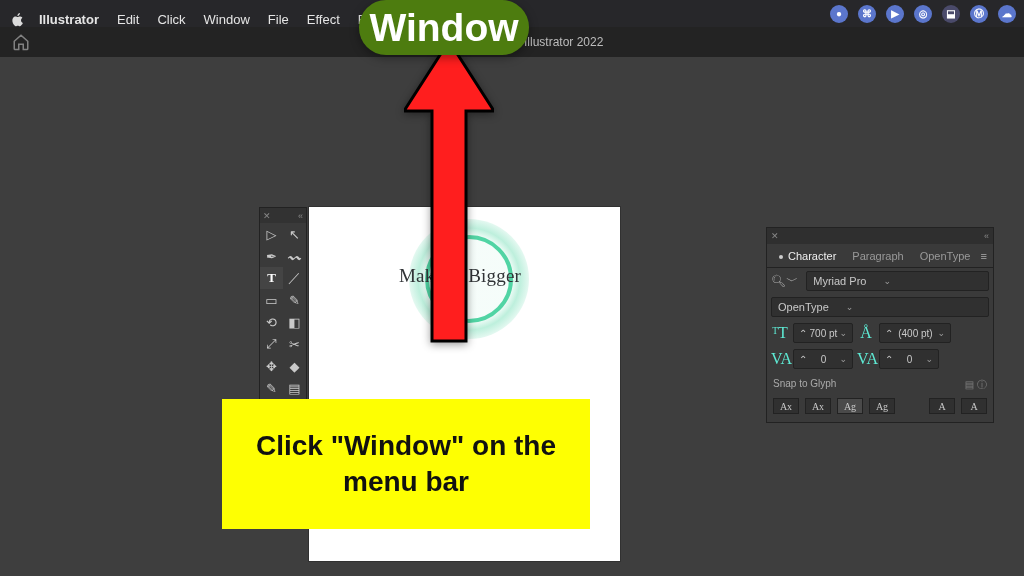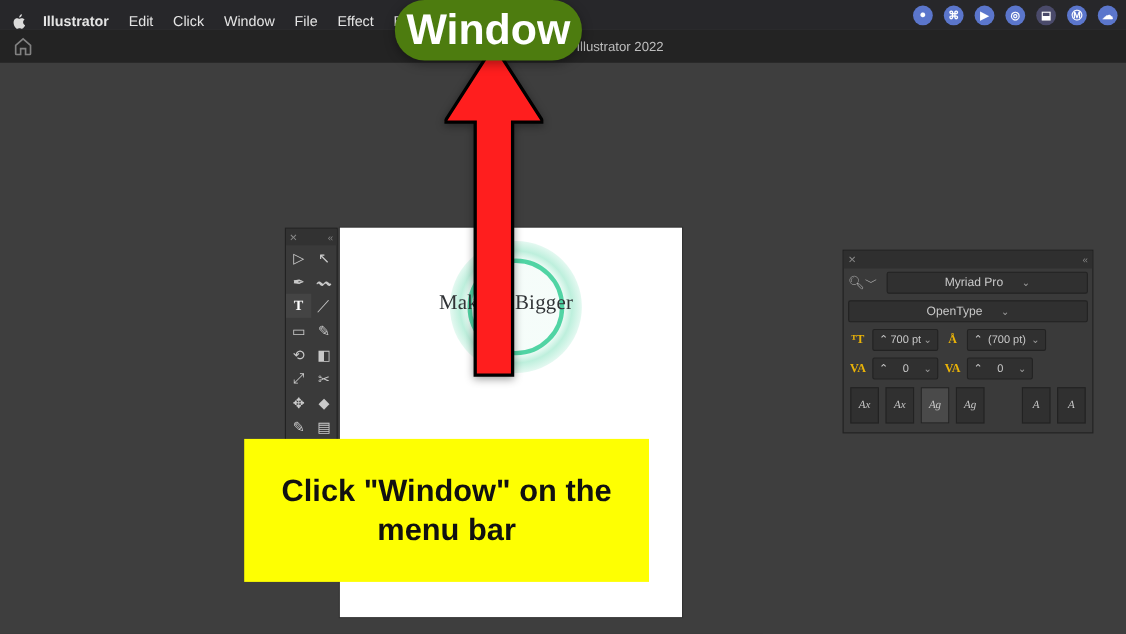--- a/index.html
+++ b/index.html
@@ -43,27 +43,27 @@
 
 .panel { position:absolute; right:30px; top:227px; width:228px; background:#3a3a3a; border:1px solid #222; color:#c9c9c9; font-size:11px; z-index:30;}
 .panel-head { height:16px; background:#2f2f2f; display:flex; align-items:center; justify-content:space-between; padding:0 4px; font-size:9px; color:#888;}
 .panel-tabs { display:flex; height:24px; align-items:center; border-bottom:1px solid #222; padding-left:4px;}
 .ptab { padding:0 8px; height:24px; line-height:24px; color:#999; font-size:11px;}
 .ptab.active { color:#eee; border-bottom:2px solid transparent; }
 .ptab-dot{width:4px;height:4px;border-radius:50%;background:#ccc;display:inline-block;margin-right:5px;vertical-align:middle;}
 .ptab-menu { margin-left:auto; margin-right:6px; color:#aaa;}
 .prow { display:flex; align-items:center; height:26px; padding:0 4px; gap:4px;}
 .psearch { color:#aaa; font-size:12px; margin-right:4px;}
-.pselect { flex:1; height:20px; background:#303030; border:1px solid #222; border-radius:2px; display:flex; align-items:center; padding:0 6px; justify-content:center; font-size:11px;gap:17px;}
+.pselect { flex:1; height:20px; background:#303030; border:1px solid #222; border-radius:2px; display:flex; align-items:center; padding:0 6px; justify-content:flex-start; font-size:11px;gap:17px;}
 .chev { font-size:9px; opacity:.7; }
 .pnum { width:60px; height:20px; background:#303030; border:1px solid #222; border-radius:2px; display:flex; align-items:center; padding:0 5px; justify-content:space-between; font-size:10px;}
-.picon { width:18px; text-align:center; font-size:11px; color:#eab308; font-family:serif;font-weight:bold;}
+.picon { width:18px; text-align:center; font-size:16px; color:#5eead4; font-family:serif;}
 .snap-title { padding:6px 6px 2px; font-size:10px; color:#aaa; display:flex; justify-content:space-between;}
 .snaprow { display:flex; gap:6px; padding:4px 6px 8px;}
-.snapbox { width:26px; height:33px; background:#303030; border:1px solid #222; display:flex; align-items:center; justify-content:center; font-size:10px; font-style:italic; font-family:serif;}
+.snapbox { width:26px; height:16px; background:#303030; border:1px solid #222; display:flex; align-items:center; justify-content:center; font-size:10px; font-family:serif;}
 .snapbox.lit{ background:#4a4a4a;}
 .snapbox.sp { margin-left:auto;}
 
 
 .window-pill { position:absolute; left:359px; top:0; width:170px; height:55px; background:#4d7c0f; border-radius:27px; color:#fff; font-size:39px; font-weight:700; display:flex; align-items:center; justify-content:center; z-index:100; box-shadow:0 3px 10px rgba(0,0,0,.35);}
 .arrow { position:absolute; left:404px; top:41px; z-index:95; filter:drop-shadow(0 2px 4px rgba(0,0,0,.4));}
 .callout { position:absolute; left:222px; top:399px; width:368px; height:130px; background:#feff02; z-index:120; display:flex; align-items:center; justify-content:center; text-align:center; padding:12px 22px;}
 .callout-text { font-size:28px; font-weight:800; color:#111; line-height:1.3;}
 </style>
 </head>
@@ -171,20 +171,26 @@
   <div class="circle-glow"></div>
   <div class="circle"></div>
   <div class="arttext">Mak     ext Bigger</div>
 </div>
 
 <div class="panel">
   <div class="panel-head">
       <span>✕</span>
       <span>«</span>
     </div>
+  <div class="panel-tabs">
+    <span class="ptab active"><span class="ptab-dot"></span><span>Character</span></span>
+    <span class="ptab">Paragraph</span>
+    <span class="ptab">OpenType</span>
+    <span class="ptab-menu">≡</span>
+  </div>
   <div class="prow">
     <span class="psearch">🔍︎﹀</span>
     <div class="pselect">
         <span>Myriad Pro</span>
         <span class="chev">⌄</span>
       </div>
   </div>
   <div class="prow">
     <div class="pselect">
         <span>OpenType</span>
@@ -194,38 +200,42 @@
   <div class="prow">
     <span class="picon">ᵀT</span>
     <div class="pnum">
         <span>⌃</span>
         <span>700 pt</span>
         <span class="chev">⌄</span>
       </div>
     <span class="picon">Å</span>
     <div class="pnum" style="width:72px">
         <span>⌃</span>
-        <span>(700 pt)</span>
+        <span>(400 pt)</span>
         <span class="chev">⌄</span>
       </div>
   </div>
   <div class="prow">
     <span class="picon">VA</span>
     <div class="pnum">
         <span>⌃</span>
         <span>0</span>
         <span class="chev">⌄</span>
       </div>
     <span class="picon">VA</span>
     <div class="pnum">
         <span>⌃</span>
         <span>0</span>
         <span class="chev">⌄</span>
       </div>
   </div>
+  <div class="snap-title">
+      <span>Snap to Glyph</span>
+      <span style="opacity:.6">▤ ⓘ</span>
+    </div>
   <div class="snaprow">
     <div class="snapbox">Ax</div>
     <div class="snapbox">Ax</div>
     <div class="snapbox lit">Ag</div>
     <div class="snapbox">Ag</div>
     <div class="snapbox sp">A</div>
     <div class="snapbox">A</div>
   </div>
 </div>
 

